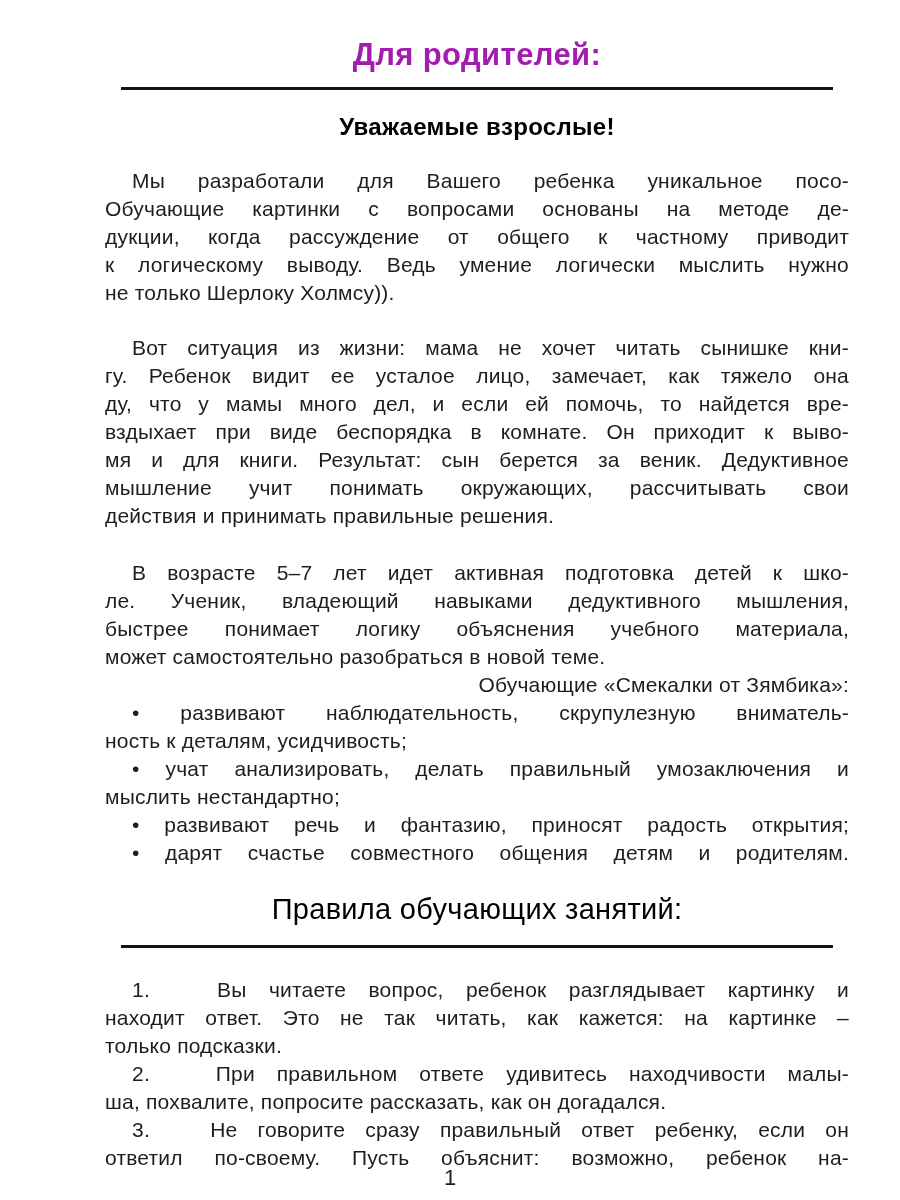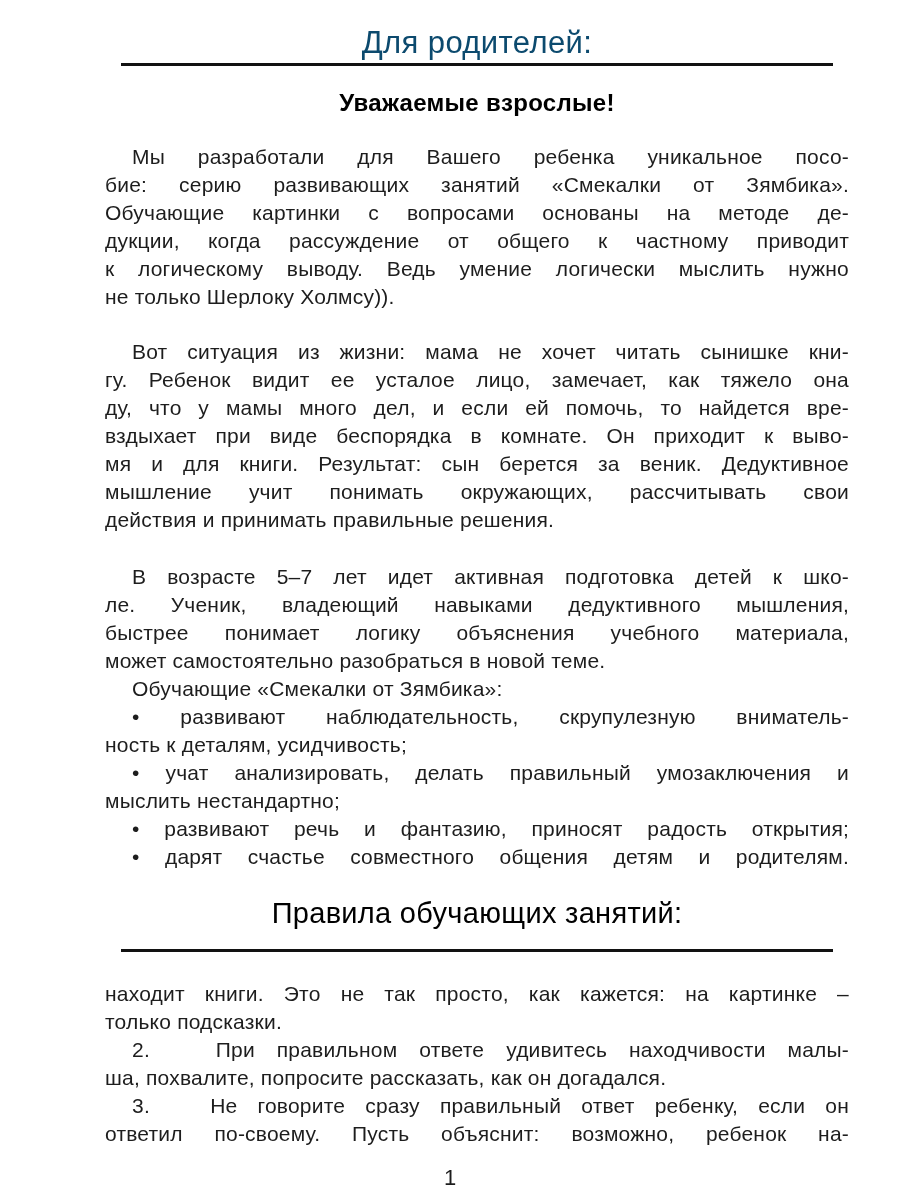--- a/index.html
+++ b/index.html
@@ -21,25 +21,25 @@
   }
   
   .headline {
     width: 712px;
     margin: 0 auto;
     text-align: center;
     border-bottom: 3px solid #121212;
     padding-bottom: 3px;
   }
   .headline .h1 {
-    margin: 0;
+    margin: 12px;
     font-size: 31px;
     line-height: 34px;
-    font-weight: normal;
-    color: #0c4a6e;
+    font-weight: bold;
+    color: #a21caf;
     letter-spacing: 0.4px;
   }
   .headline .h2 {
     margin: 16px;
     font-size: 29px;
     line-height: 33px;
     font-weight: normal;
     color: #000000;
     letter-spacing: 0.3px;
   }
@@ -59,21 +59,21 @@
   .ln {
     font-size: 21px;
     line-height: 28px;
     letter-spacing: 0.2px;
     white-space: normal;
   }
   .j {
     text-align: justify;
     text-align-last: justify;
   }
-  .ind { text-indent: 27px; }
+  .ind { text-indent: 27px; text-align: right; }
   .pagenum {
     position: absolute;
     left: 0;
     bottom: 10px;
     width: 100%;
     text-align: center;
     font-size: 22px;
     line-height: 24px;
     color: #1d1d1d;
   }
@@ -85,21 +85,20 @@
   <div class="content">
 
     <div class="headline">
       <div class="h1">Для родителей:</div>
     </div>
 
     <div class="subtitle">Уважаемые взрослые!</div>
 
     <div class="para">
       <div class="ln j ind">Мы разработали для Вашего ребенка уникальное посо-</div>
-      <div class="ln j">бие: серию развивающих занятий «Смекалки от Зямбика».</div>
       <div class="ln j">Обучающие картинки с вопросами основаны на методе де-</div>
       <div class="ln j">дукции, когда рассуждение от общего к частному приводит</div>
       <div class="ln j">к логическому выводу. Ведь умение логически мыслить нужно</div>
       <div class="ln">не только Шерлоку Холмсу)).</div>
     </div>
 
     <div class="para">
       <div class="ln j ind">Вот ситуация из жизни: мама не хочет читать сынишке кни-</div>
       <div class="ln j">гу. Ребенок видит ее усталое лицо, замечает, как тяжело она</div>
       <div class="ln j">ду, что у мамы много дел, и если ей помочь, то найдется вре-</div>
@@ -124,21 +123,22 @@
         <div class="ln j ind">• развивают речь и фантазию, приносят радость открытия;</div>
         <div class="ln j ind">• дарят счастье совместного общения детям и родителям.</div>
       </div>
     </div>
 
     <div class="headline section2">
       <div class="h2">Правила обучающих занятий:</div>
     </div>
 
     <div class="rules-list">
-      <div class="ln j">находит книги. Это не так просто, как кажется: на картинке –</div>
+      <div class="ln j ind">1.&nbsp;&nbsp;&nbsp;Вы читаете вопрос, ребенок разглядывает картинку и</div>
+      <div class="ln j">находит ответ. Это не так читать, как кажется: на картинке –</div>
       <div class="ln">только подсказки.</div>
       <div class="ln j ind">2.&nbsp;&nbsp;&nbsp;При правильном ответе удивитесь находчивости малы-</div>
       <div class="ln">ша, похвалите, попросите рассказать, как он догадался.</div>
       <div class="ln j ind">3.&nbsp;&nbsp;&nbsp;Не говорите сразу правильный ответ ребенку, если он</div>
       <div class="ln j">ответил по-своему. Пусть объяснит: возможно, ребенок на-</div>
     </div>
   </div>
 
   <div class="pagenum">1</div>
 </div>

